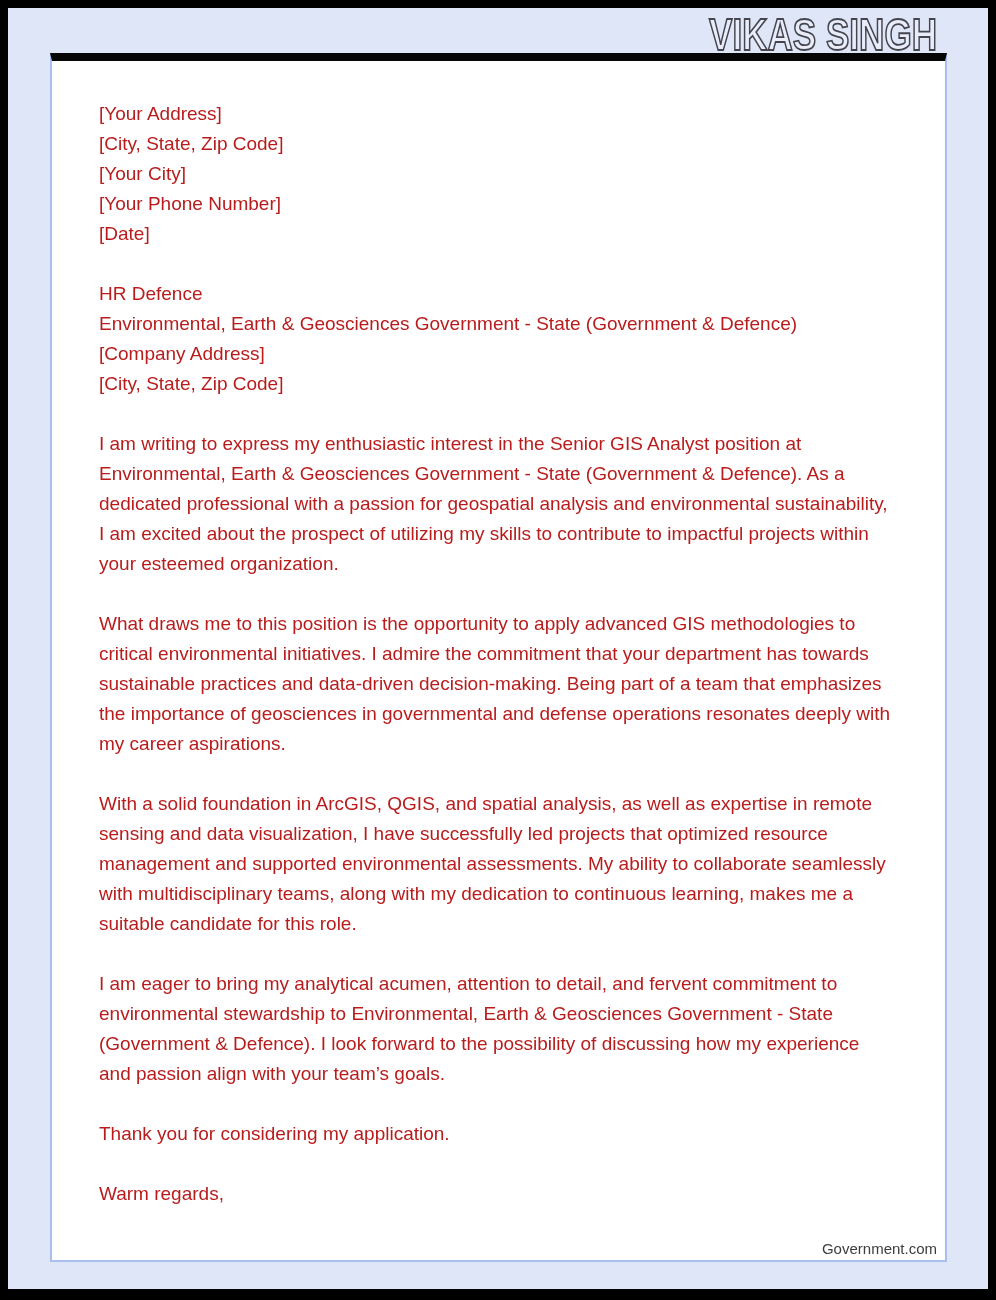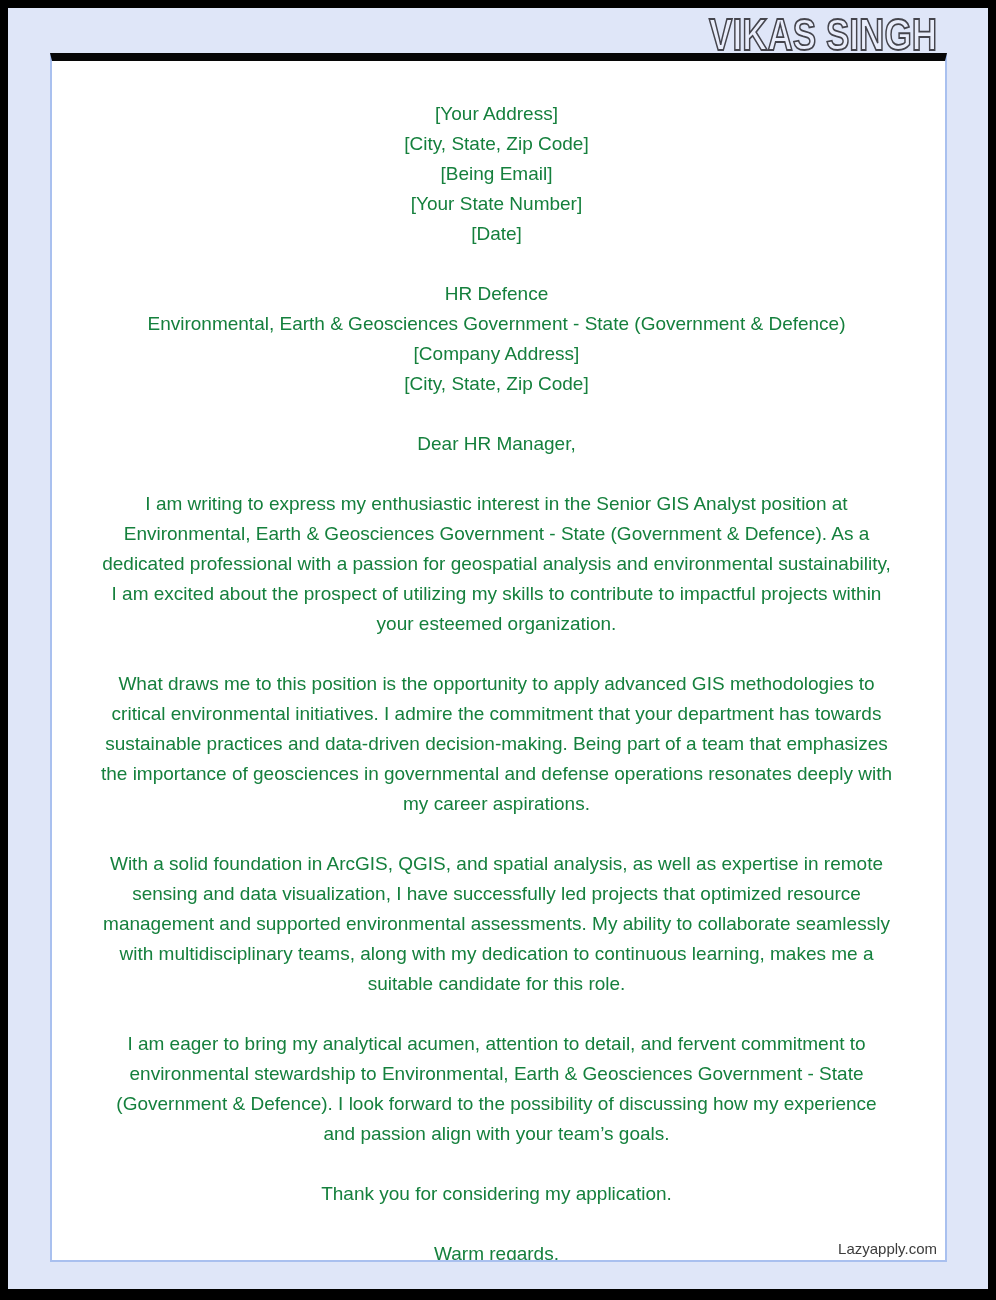--- a/index.html
+++ b/index.html
@@ -41,22 +41,21 @@
     border-top: 8px solid #060606;
     border-left: 2px solid #a9c0ef;
     border-right: 2px solid #a9c0ef;
     border-bottom: 2px solid #a9c0ef;
     overflow: hidden;
   }
   .letter {
     padding: 38px 51px 0 47px;
     font-size: 19px;
     line-height: 30px;
-    color: #15803d;
-    text-align: center;
+    color: #b91c1c;
   }
   .block { margin-bottom: 30px; }
   .block:last-child { margin-bottom: 16px; }
   .line { display: block; }
   .brand {
     position: absolute;
     right: 8px; bottom: 2px;
     font-size: 15px;
     line-height: 18px;
     color: #3d3d3d;
@@ -71,41 +70,40 @@
     <svg class="header-name-svg" viewBox="0 0 240 46">
       <text x="234" y="36" text-anchor="end" textLength="228" lengthAdjust="spacingAndGlyphs">VIKAS SINGH</text>
     </svg>
 
     <div class="page">
       <div class="letter">
 
         <div class="block">
           <span class="line">[Your Address]</span>
           <span class="line">[City, State, Zip Code]</span>
-          <span class="line">[Being Email]</span>
-          <span class="line">[Your State Number]</span>
+          <span class="line">[Your City]</span>
+          <span class="line">[Your Phone Number]</span>
           <span class="line">[Date]</span>
         </div>
 
         <div class="block">
           <span class="line">HR Defence</span>
           <span class="line">Environmental, Earth &amp; Geosciences Government - State (Government &amp; Defence)</span>
           <span class="line">[Company Address]</span>
           <span class="line">[City, State, Zip Code]</span>
         </div>
 
-        <div class="block">Dear HR Manager,</div>
 
         <p class="block">I am writing to express my enthusiastic interest in the Senior GIS Analyst position at Environmental, Earth &amp; Geosciences Government - State (Government &amp; Defence). As a dedicated professional with a passion for geospatial analysis and environmental sustainability, I am excited about the prospect of utilizing my skills to contribute to impactful projects within your esteemed organization.</p>
         <p class="block">What draws me to this position is the opportunity to apply advanced GIS methodologies to critical environmental initiatives. I admire the commitment that your department has towards sustainable practices and data-driven decision-making. Being part of a team that emphasizes the importance of geosciences in governmental and defense operations resonates deeply with my career aspirations.</p>
         <p class="block">With a solid foundation in ArcGIS, QGIS, and spatial analysis, as well as expertise in remote sensing and data visualization, I have successfully led projects that optimized resource management and supported environmental assessments. My ability to collaborate seamlessly with multidisciplinary teams, along with my dedication to continuous learning, makes me a suitable candidate for this role.</p>
         <p class="block">I am eager to bring my analytical acumen, attention to detail, and fervent commitment to environmental stewardship to Environmental, Earth &amp; Geosciences Government - State (Government &amp; Defence). I look forward to the possibility of discussing how my experience and passion align with your team’s goals.</p>
 
         <div class="block">Thank you for considering my application.</div>
         <div class="block">Warm regards,</div>
 
       </div>
 
-      <div class="brand">Lazyapply.com</div>
+      <div class="brand">Government.com</div>
     </div>
 
   </div>
 </div>
 
 </body></html>

